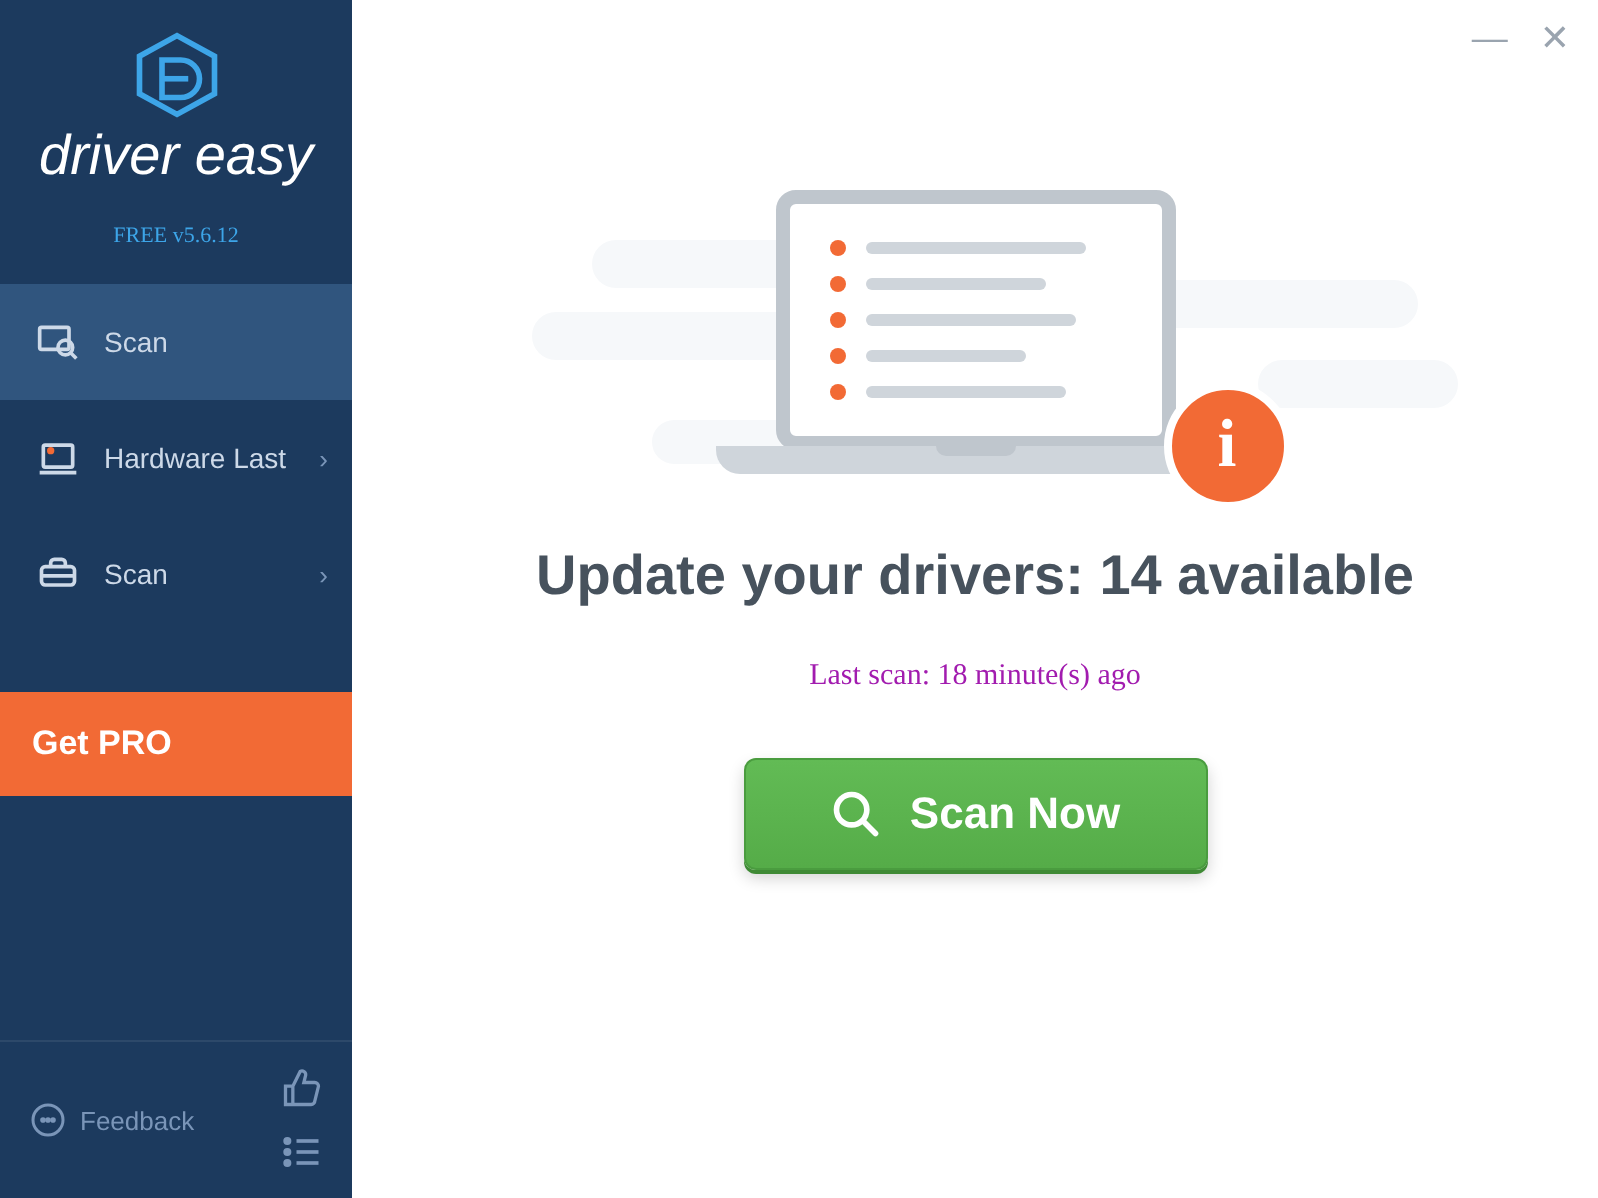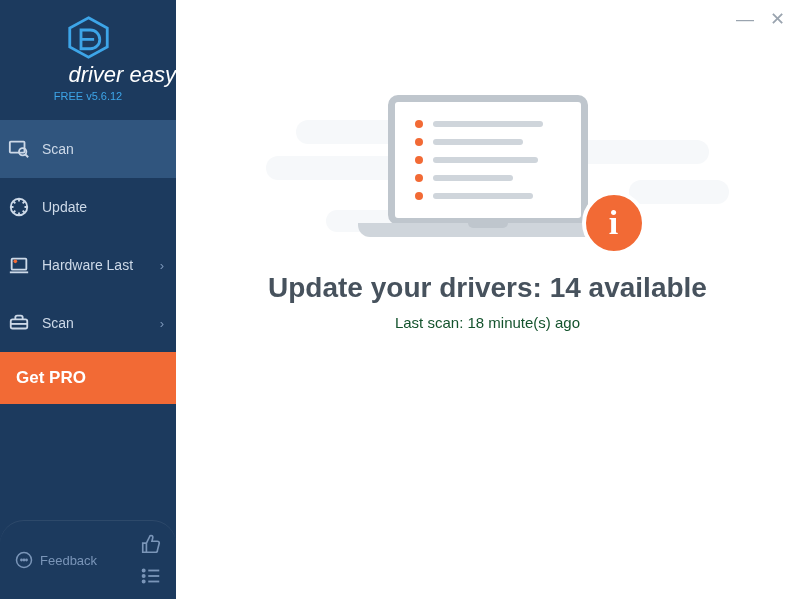--- a/index.html
+++ b/index.html
@@ -1,49 +1,49 @@
 <!DOCTYPE html>
 <html><head>
 <meta charset="utf-8">
 <style>
 * { margin: 0; padding: 0; box-sizing: border-box; }
 body { font-family: 'Segoe UI', Arial, sans-serif; width: 799px; height: 599px; overflow: hidden; background: white; }
 .window { display: flex; width: 100%; height: 100%; position: relative; }
 .sidebar { width: 176px; height: 100%; background: #1c3a5e; display: flex; flex-direction: column; color: #b8c5d6; }
 .logo-section { text-align: center; padding: 15px 0 10px 0; }
 .logo-icon { width: 45px; height: 45px; margin: 0 auto; }
-.logo-text { color: #fff; font-size: 22px; font-style: italic; font-weight: 300; margin-top: 2px; text-align: right; }
-.logo-version { color: #3da5e8; font-size: 11px; margin-top: 2px; }
+.logo-text { color: #fff; font-size: 28px; font-style: italic; font-weight: 300; margin-top: 2px; }
+.logo-version { color: #3da5e8; font-size: 11px; margin-top: 18px; font-family: Liberation Serif, serif; }
 .nav { flex: 1; margin-top: 8px; }
-.nav-item { display: flex; align-items: center; padding: 18px 8px; cursor: pointer; color: #cdd9e8; font-size: 14px; position: relative; }
+.nav-item { display: flex; align-items: center; padding: 18px 18px; cursor: pointer; color: #cdd9e8; font-size: 14px; position: relative; }
 .nav-item.active { background: #30557e; }
 .nav-item .nav-icon { width: 22px; height: 22px; margin-right: 12px; display: flex; align-items: center; justify-content: center; }
 .nav-item .chevron { position: absolute; right: 12px; color: #7a95b8; font-size: 13px; }
 .get-pro { background: #f26a35; color: #fff; padding: 16px; font-size: 17px; font-weight: 600; cursor: pointer; }
-.bottom-bar { display: flex; align-items: center; justify-content: space-between; padding: 12px 14px; border-top: 1px solid rgba(255,255,255,0.08); border-radius: 24px; }
+.bottom-bar { display: flex; align-items: center; justify-content: space-between; padding: 12px 14px; border-top: 1px solid rgba(255,255,255,0.08); }
 .feedback { display: flex; align-items: center; color: #7a95b8; font-size: 13px; cursor: pointer; }
 .feedback .fb-icon { width: 20px; height: 20px; margin-right: 6px; }
 .right-icons { display: flex; flex-direction: column; gap: 10px; align-items: center; }
 .thumb-icon, .list-icon { width: 22px; height: 22px; cursor: pointer; color: #7a95b8; }
 .main { flex: 1; background: #fff; position: relative; display: flex; flex-direction: column; align-items: center; }
 .titlebar { position: absolute; top: 10px; right: 14px; display: flex; gap: 16px; color: #9aa4af; }
 .tb-btn { cursor: pointer; font-size: 18px; line-height: 1; }
 .clouds { position: absolute; top: 110px; left: 0; right: 0; height: 160px; pointer-events: none; }
 .cloud { position: absolute; background: #f6f8fa; border-radius: 40px; }
 .laptop { margin-top: 95px; width: 260px; position: relative; }
 .laptop-screen { width: 200px; height: 130px; border: 7px solid #bfc6cd; border-radius: 10px; margin: 0 auto; background: #fff; position: relative; padding: 18px 20px; }
 .line-row { display: flex; align-items: center; margin-bottom: 10px; }
 .dot { width: 8px; height: 8px; border-radius: 50%; background: #f26a35; margin-right: 10px; }
 .bar { height: 6px; background: #cfd5db; border-radius: 3px; }
 .laptop-base { width: 260px; height: 14px; background: #cfd5db; border-radius: 0 0 12px 12px; margin-top: -2px; position: relative; }
 .laptop-base::before { content: ''; position: absolute; top: 0; left: 50%; transform: translateX(-50%); width: 40px; height: 5px; background: #bfc6cd; border-radius: 0 0 6px 6px; }
 .info-badge { position: absolute; right: -28px; bottom: -18px; width: 64px; height: 64px; border-radius: 50%; background: #f26a35; display: flex; align-items: center; justify-content: center; border: 4px solid #fff; }
 .info-badge span { color: #fff; font-family: Georgia, serif; font-size: 34px; font-weight: bold; }
 .headline { margin-top: 35px; font-size: 28px; font-weight: 700; color: #47525d; text-align: right; }
-.subline { margin-top: 10px; font-size: 15px; color: #14532d; }
+.subline { margin-top: 26px; font-size: 15px; color: #a21caf; font-family: Liberation Serif, serif; }
 .scan-btn { margin-top: 32px; width: 232px; height: 56px; background: linear-gradient(#62bb55,#55ac48); border: 1px solid #4a9c3f; border-radius: 6px; display: flex; align-items: center; justify-content: center; gap: 14px; cursor: pointer; box-shadow: 0 2px 0 #3f8a35, 0 4px 8px rgba(0,0,0,0.18); }
 .scan-btn .mag { width: 26px; height: 26px; }
 .scan-btn span { color: #fff; font-size: 22px; font-weight: 600; }
 svg { display: block; }
 </style>
 </head>
 <body>
 
 <div class="window">
 
@@ -65,29 +65,20 @@
         <div class="nav-icon">
           <svg viewBox="0 0 24 24" width="22" height="22" fill="none" stroke="#cdd9e8" stroke-width="2">
             <rect x="2" y="4" width="16" height="12" rx="1"></rect>
             <circle cx="16" cy="15" r="4"></circle>
             <line x1="19" y1="18" x2="22" y2="21"></line>
           </svg>
         </div>
         <span>Scan</span>
       </div>
 
-      <div class="nav-item">
-        <div class="nav-icon">
-          <svg viewBox="0 0 24 24" width="22" height="22" fill="none" stroke="#cdd9e8" stroke-width="2">
-            <circle cx="12" cy="12" r="9"></circle>
-            <path d="M12 3 v3 M12 18 v3 M3 12 h3 M18 12 h3 M6 6 l2 2 M16 16 l2 2 M16 8 l2 -2 M6 18 l2 -2"></path>
-          </svg>
-        </div>
-        <span>Update</span>
-      </div>
 
       <div class="nav-item">
         <div class="nav-icon">
           <svg viewBox="0 0 24 24" width="22" height="22" fill="none" stroke="#cdd9e8" stroke-width="2">
             <rect x="4" y="5" width="16" height="12" rx="1"></rect>
             <line x1="2" y1="20" x2="22" y2="20"></line>
             <circle cx="8" cy="8" r="2" fill="#f26a35" stroke="none"></circle>
           </svg>
         </div>
         <span>Hardware Last</span>
@@ -186,14 +177,23 @@
       <div class="info-badge">
           <span>i</span>
         </div>
     </div>
 
     <div class="headline">
       <span>Update your drivers: </span><span>14</span><span> available</span>
     </div>
     <div class="subline">Last scan: 18 minute(s) ago</div>
 
+    <div class="scan-btn">
+      <div class="mag">
+        <svg viewBox="0 0 24 24" width="26" height="26" fill="none" stroke="#fff" stroke-width="2.6" stroke-linecap="round">
+          <circle cx="10" cy="10" r="7"></circle>
+          <line x1="15.5" y1="15.5" x2="21" y2="21"></line>
+        </svg>
+      </div>
+      <span>Scan Now</span>
+    </div>
   </main>
 </div>
 
 </body></html>

